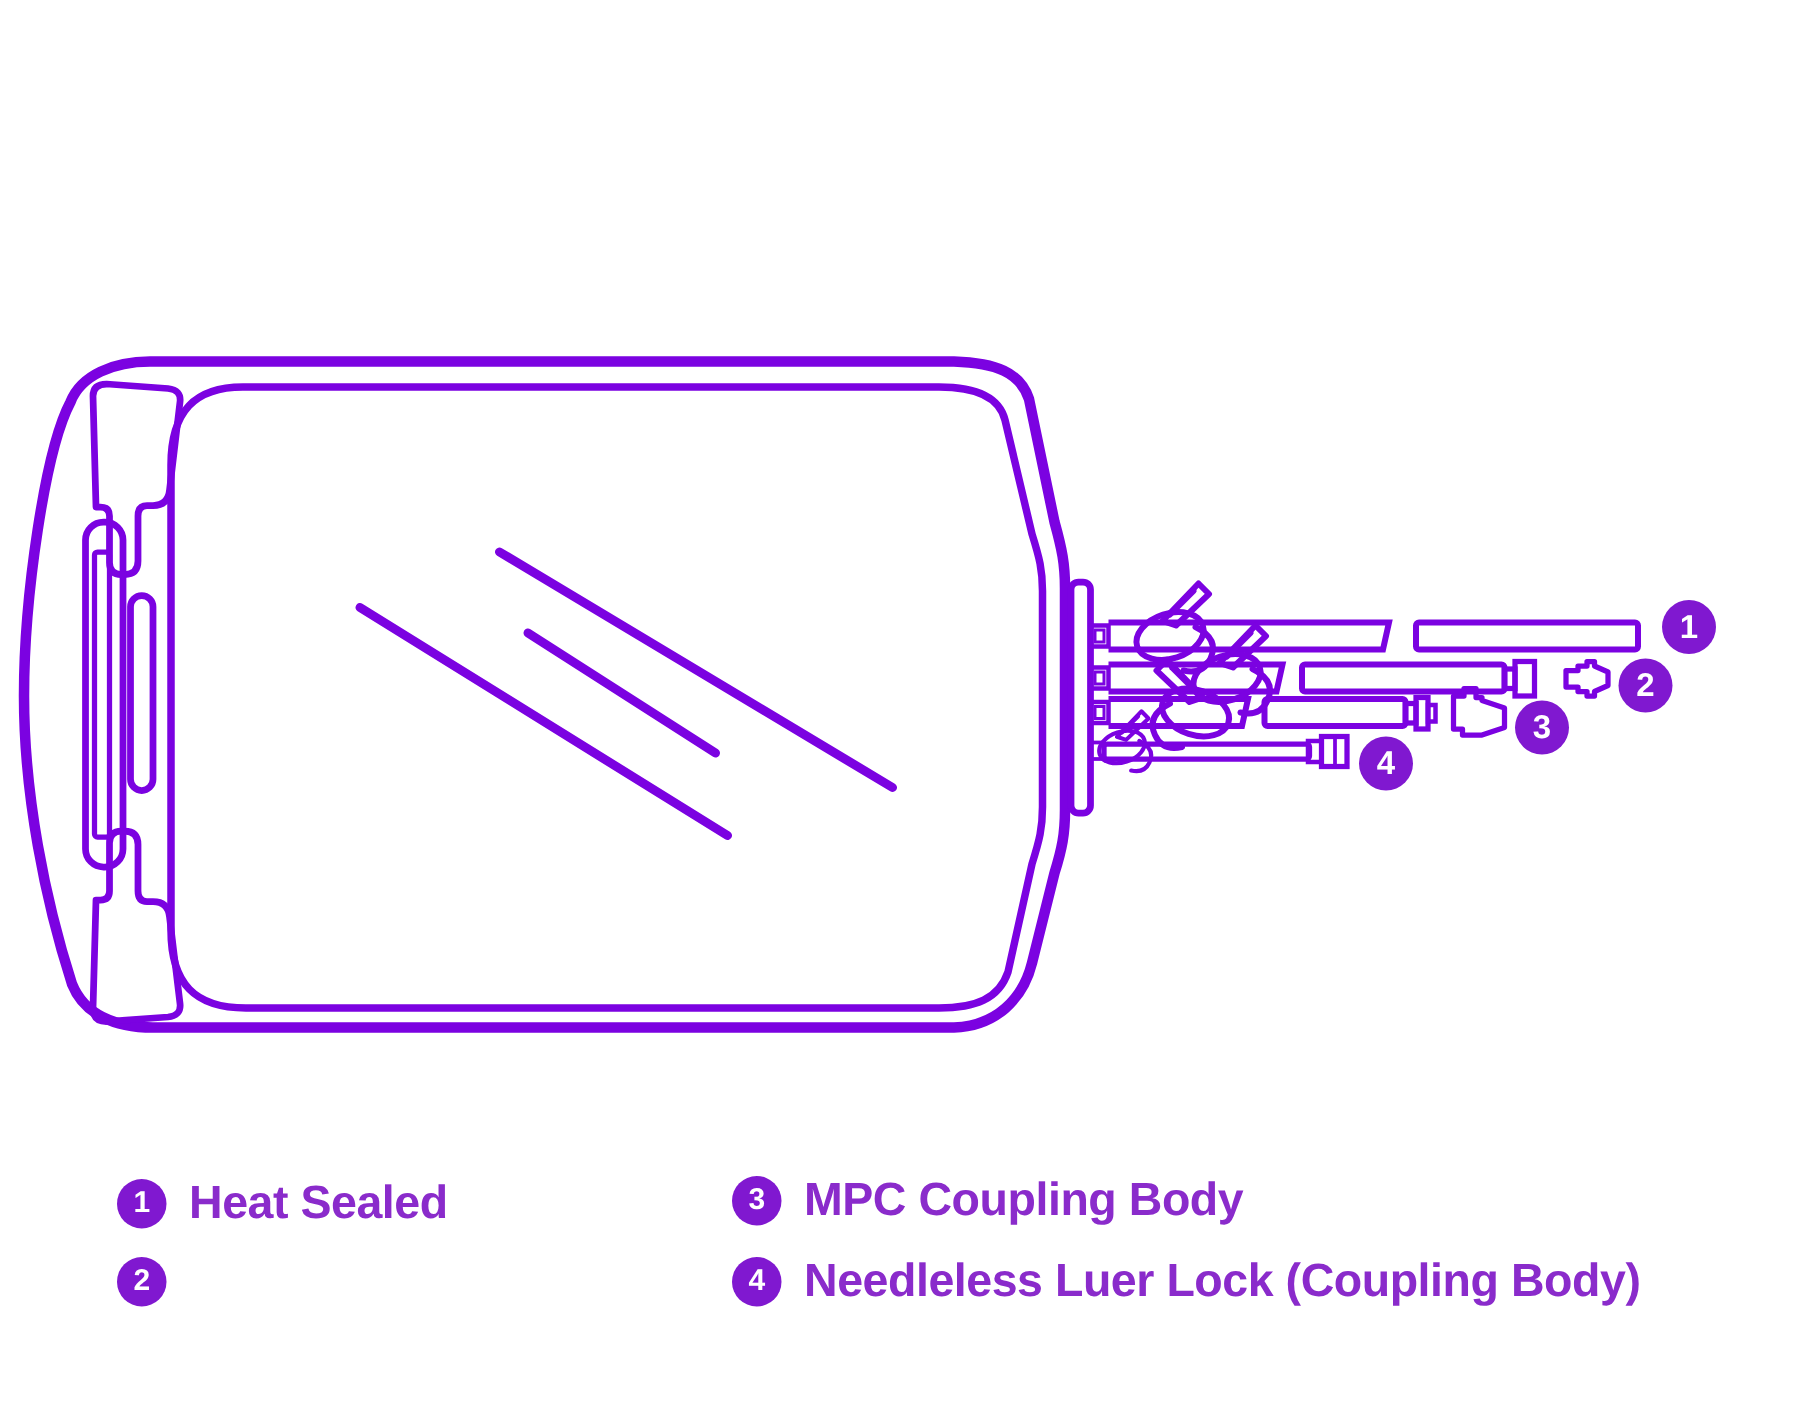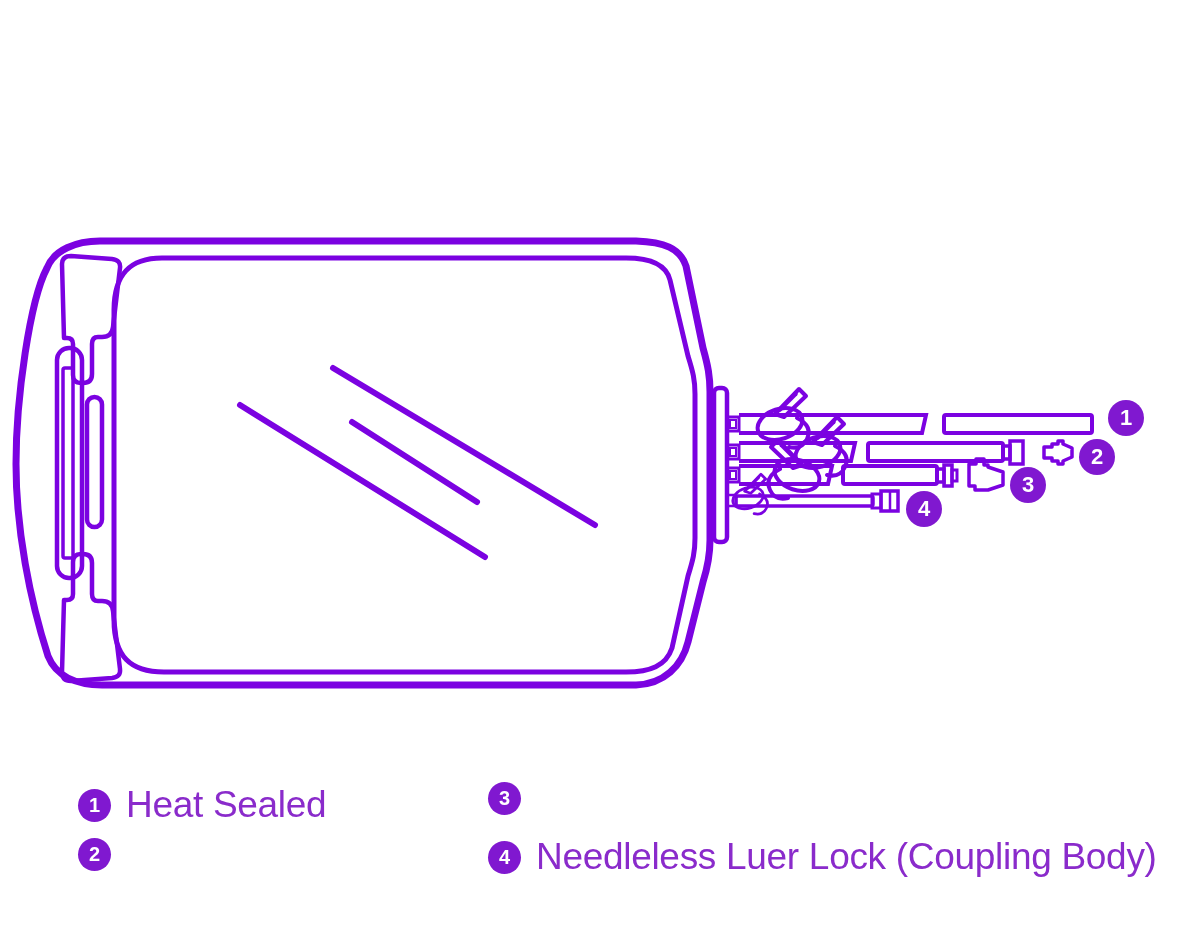--- a/index.html
+++ b/index.html
@@ -19,21 +19,21 @@
     background:var(--badge);color:var(--badge_text);
     font-size:22px;font-weight:700;line-height:36px;text-align:center;
   }
   .legend-item{position:absolute;display:flex;align-items:center;gap:15px;}
   .lbadge{
     width:33px;height:33px;border-radius:50%;flex:0 0 auto;
     background:var(--badge);color:var(--badge_text);
     font-size:20px;font-weight:700;line-height:33px;text-align:center;
   }
   .llabel{
-    color:var(--text);font-size:37px;font-weight:400;letter-spacing:-0.3px;white-space:nowrap;
+    color:var(--text);font-size:31px;font-weight:700;letter-spacing:-0.3px;white-space:nowrap;
   }
 </style>
 </head>
 <body>
 
 <div class="stage">
 
   <svg width="1199" height="939" viewBox="0 0 1199 939">
     <defs>
       <g id="clamp">
@@ -171,20 +171,21 @@
       <div class="lbadge">1</div>
       <span class="llabel">Heat Sealed</span>
     </div>
 
     <div class="legend-item" style="left:78px;top:838px;">
       <div class="lbadge">2</div>
     </div>
 
     <div class="legend-item" style="left:488px;top:782px;">
       <div class="lbadge">3</div>
+      <span class="llabel">MPC Coupling Body</span>
     </div>
 
     <div class="legend-item" style="left:488px;top:836px;">
       <div class="lbadge">4</div>
       <span class="llabel">Needleless Luer Lock (Coupling Body)</span>
     </div>
 
   </div>
 </div>
 

